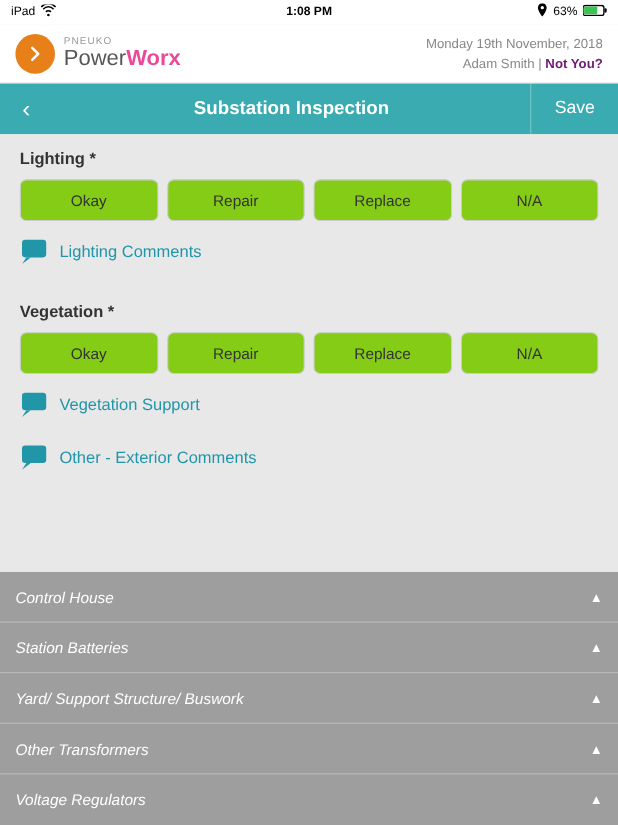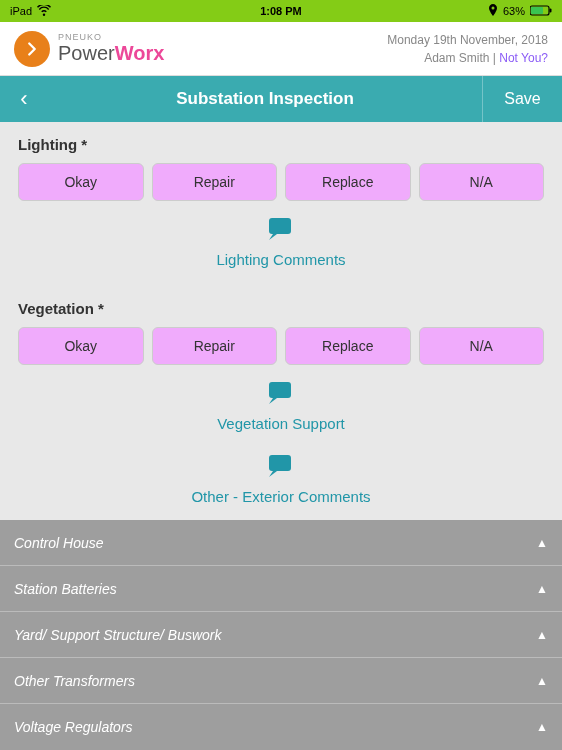--- a/index.html
+++ b/index.html
@@ -7,21 +7,21 @@
       width: 562px;
       height: 750px;
       font-family: -apple-system, 'Helvetica Neue', Arial, sans-serif;
       background: #e8e8e8;
       overflow: hidden;
       position: relative;
     }
 
     
     .status-bar {
-      background: #84cc16;
+      background: #ffffff;
       display: flex;
       justify-content: space-between;
       align-items: center;
       padding: 4px 10px;
       height: 22px;
       font-size: 11px;
       font-weight: 500;
       color: #000;
     }
     .status-bar-left { display: flex; align-items: center; gap: 5px; }
@@ -42,21 +42,21 @@
     .logo-icon {
       width: 36px; height: 36px;
       background: #e8801a;
       border-radius: 50%;
       display: flex; align-items: center; justify-content: center;
     }
     .logo-icon svg { width: 22px; height: 22px; }
     .logo-text { font-size: 20px; color: #555; }
     .logo-text strong { color: #ec4899; font-weight: 700; }
     .header-info { text-align: right; font-size: 12px; color: #888; line-height: 1.5; }
-    .header-info a { color: #8b5cf6; text-decoration: none; font-weight: 400; }
+    .header-info a { color: #701a75; text-decoration: none; font-weight: 700; }
 
     
     .nav-bar {
       background: #3aabb0;
       display: flex;
       align-items: center;
       height: 46px;
     }
     .nav-back {
       width: 48px;
@@ -104,36 +104,35 @@
     }
 
     .button-row {
       display: flex;
       gap: 8px;
       margin-bottom: 14px;
     }
 
     .option-btn {
       flex: 1;
-      background: #f0abfc;
+      background: #84cc16;
       border: 1px solid #ccc;
       border-radius: 6px;
       padding: 10px 0;
       font-size: 14px;
       color: #333;
       text-align: center;
       cursor: pointer;
     }
 
     .comment-row {
       display: flex;
       align-items: center;
       gap: 8px;
       margin-bottom: 18px;
-      flex-direction: column;
     }
     .comment-icon {
       width: 28px; height: 28px;
       color: #2196a8;
       flex-shrink: 0;
     }
     .comment-link {
       color: #2196a8;
       font-size: 15px;
       font-weight: 500;

